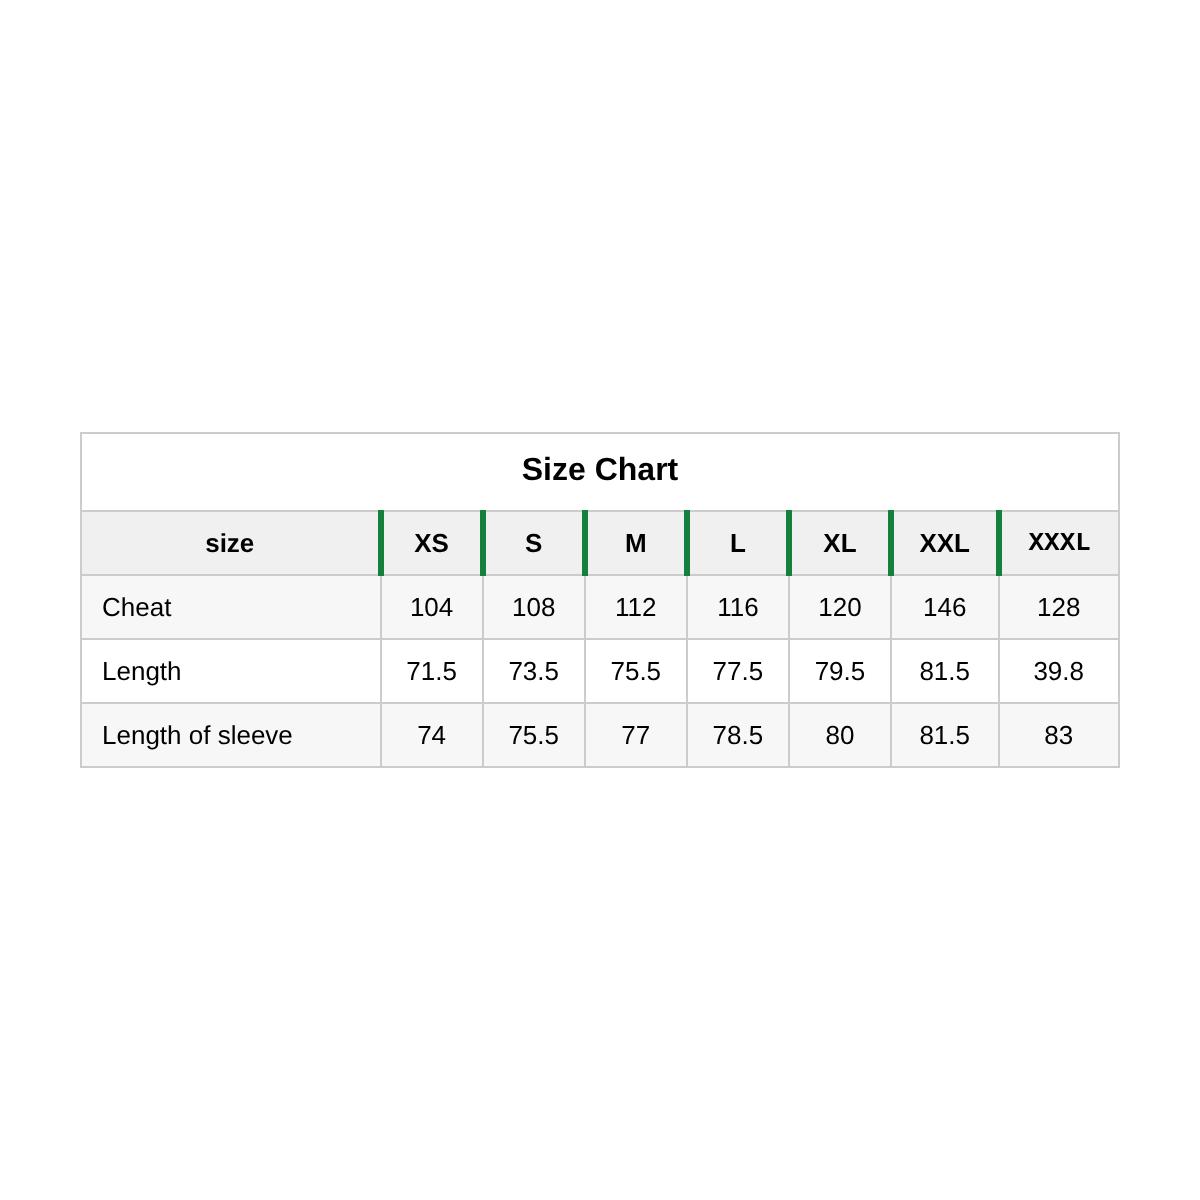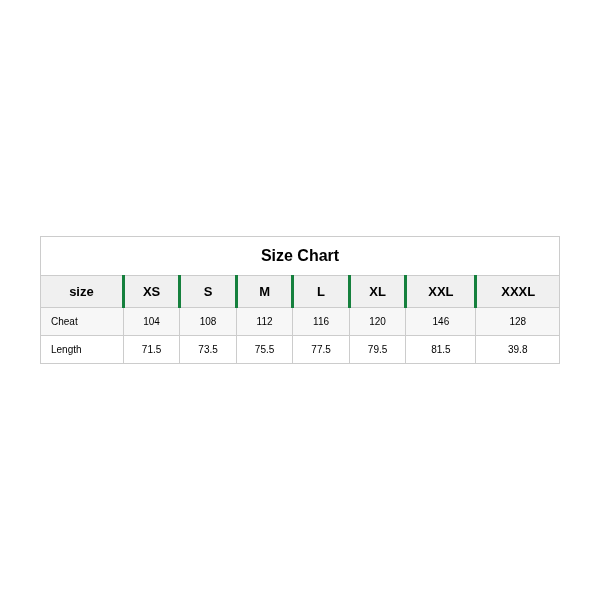--- a/index.html
+++ b/index.html
@@ -42,25 +42,26 @@
       font-weight: bold;
       font-size: 13px;
       padding: 8px 6px;
       background: #f0f0f0;
       border-bottom: 1px solid #cccccc;
       border-right: 3px solid #15803d;
     }
 
     .header-row td:last-child {
       border-right: none;
+      font-family: Liberation Mono, monospace;
     }
 
     .data-row td {
       text-align: center;
-      font-size: 10px;
+      font-size: 13px;
       padding: 8px 6px;
       border-bottom: 1px solid #cccccc;
       border-right: 1px solid #cccccc;
       background: #ffffff;
     }
 
     .data-row:nth-child(odd) td {
       background: #f7f7f7;
     }
 
@@ -112,15 +113,25 @@
         <tr class="data-row">
           <td>Length</td>
           <td>71.5</td>
           <td>73.5</td>
           <td>75.5</td>
           <td>77.5</td>
           <td>79.5</td>
           <td>81.5</td>
           <td>39.8</td>
         </tr>
+        <tr class="data-row">
+          <td>Length of sleeve</td>
+          <td>74</td>
+          <td>75.5</td>
+          <td>77</td>
+          <td>78.5</td>
+          <td>80</td>
+          <td>81.5</td>
+          <td>83</td>
+        </tr>
       </tbody>
   </table>
 </div>
 
 </body></html>

